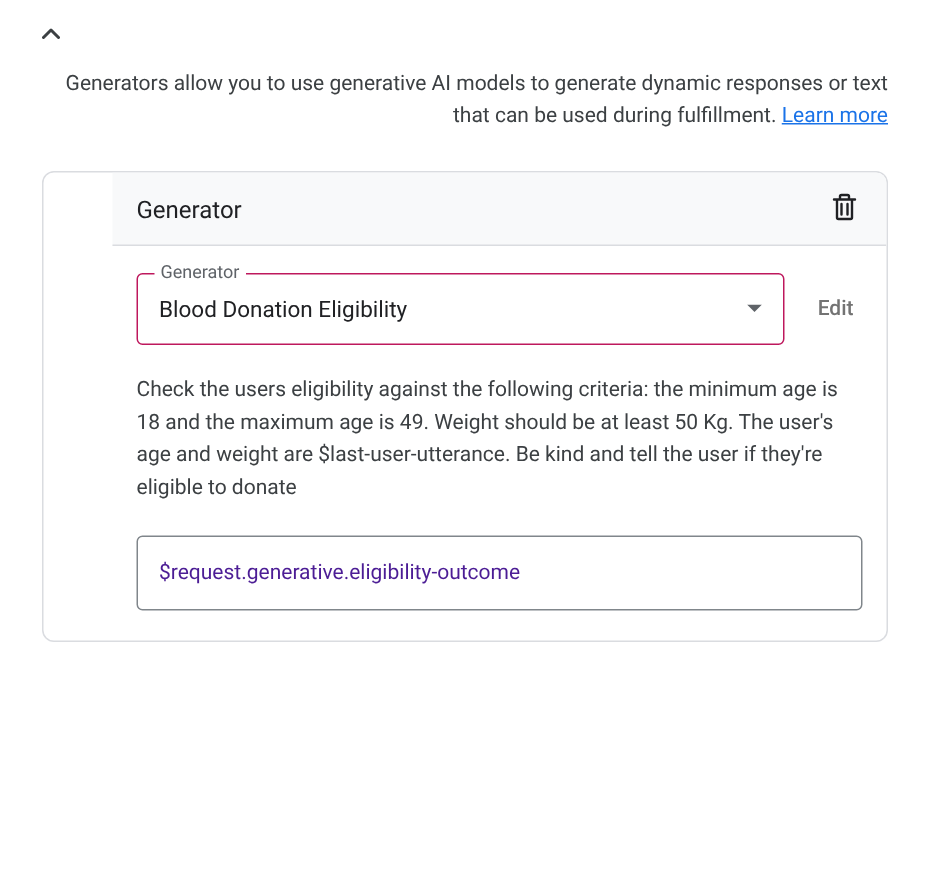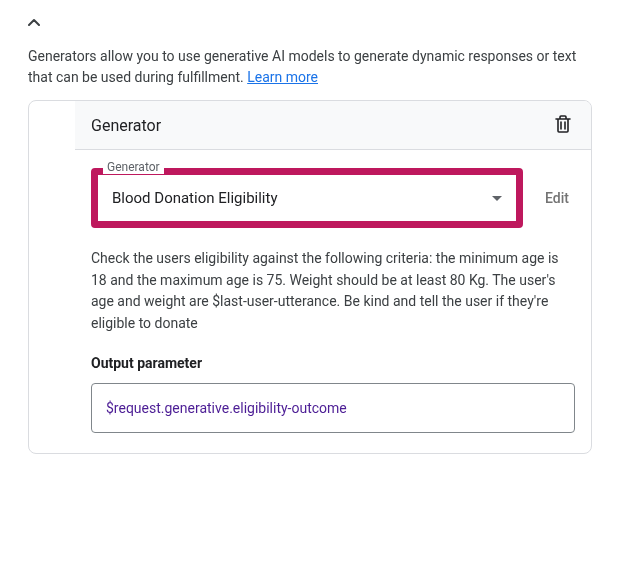--- a/index.html
+++ b/index.html
@@ -27,21 +27,22 @@
     }
     .section-title {
       font-size: 16px;
       font-weight: 500;
       color: #202124;
     }
     .section-description {
       font-size: 14px;
       color: #3c4043;
       line-height: 1.5;
-      margin-bottom: 12px;
+      margin-bottom: 26px;
+      text-align: right;
     }
     .learn-more {
       color: #1a73e8;
       text-decoration: underline;
       cursor: pointer;
     }
     .card {
       border: 1px solid #dadce0;
       border-radius: 8px;
       overflow: hidden;
@@ -88,21 +89,21 @@
       position: absolute;
       top: -8px;
       left: 12px;
       background: #fff;
       padding: 0 4px;
       font-size: 12px;
       color: #5f6368;
     }
     .select-box {
       width: 100%;
-      border: 7px solid #be185d;
+      border: 1px solid #be185d;
       border-radius: 4px;
       padding: 14px 14px;
       font-size: 15px;
       color: #202124;
       display: flex;
       align-items: center;
       justify-content: space-between;
       cursor: pointer;
       background: #fff;
     }
@@ -202,18 +203,17 @@
           <span class="dropdown-arrow">
             <svg width="10" height="6" viewBox="0 0 10 6">
                 <path d="M0 0 L5 5 L10 0 Z" fill="#5f6368"></path>
               </svg>
           </span>
         </div>
       </div>
       <span class="edit-link">Edit</span>
     </div>
 
-    <p class="prompt-text">Check the users eligibility against the following criteria: the minimum age is 18 and the maximum age is 75. Weight should be at least 80 Kg. The user's age and weight are $last-user-utterance. Be kind and tell the user if they're eligible to donate</p>
-
-    <div class="output-label">Output parameter</div>
+    <p class="prompt-text">Check the users eligibility against the following criteria: the minimum age is 18 and the maximum age is 49. Weight should be at least 50 Kg. The user's age and weight are $last-user-utterance. Be kind and tell the user if they're eligible to donate</p>
+
     <input type="text" class="text-input" value="$request.generative.eligibility-outcome" style="">
   </div>
 </div>
 
 </body></html>

